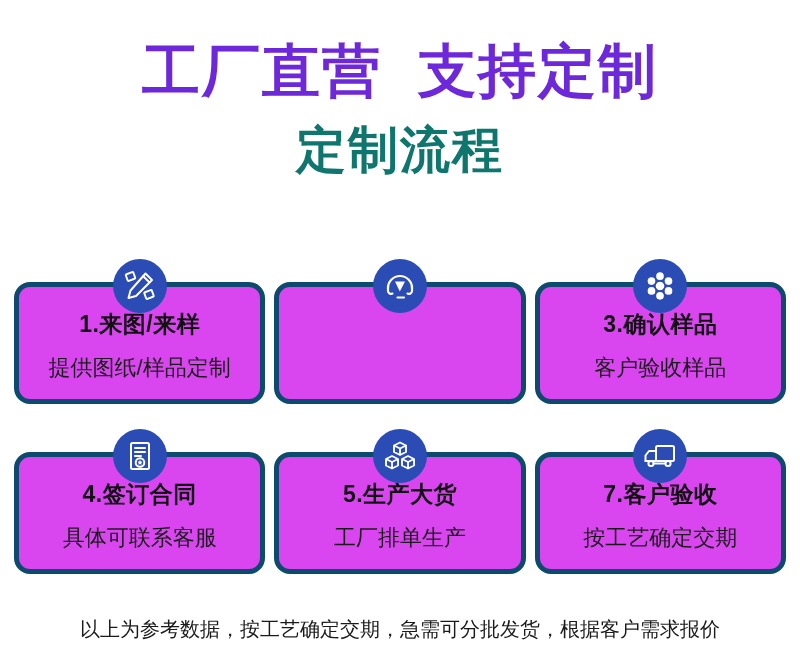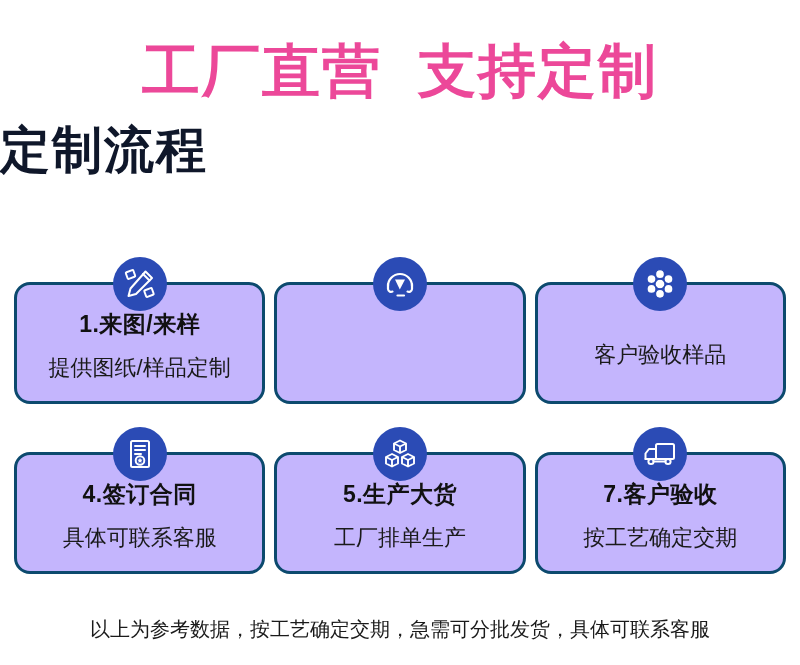--- a/index.html
+++ b/index.html
@@ -22,52 +22,52 @@
     box-sizing: border-box;
   }
 
   
   .title-main {
     text-align: center;
     font-size: 58px;
     font-weight: bold;
     letter-spacing: 2px;
     line-height: 1;
-    color: #ec4899;
+    color: #6d28d9;
     padding-top: 42px;
     white-space: pre;
   }
   .title-sub {
-    text-align: left;
+    text-align: center;
     font-size: 50px;
     font-weight: bold;
     letter-spacing: 2px;
     line-height: 1;
-    color: #0f172a;
+    color: #0f766e;
     padding-top: 25px;
   }
 
   
   .steps-grid {
     position: absolute;
     left: 14px;
     top: 282px;
     width: 772px;
     display: grid;
     grid-template-columns: repeat(3, 1fr);
     grid-template-rows: repeat(2, 122px);
     column-gap: 9px;
     row-gap: 48px;
   }
 
   .step-card {
     position: relative;
-    border: 3px solid #0c4a6e;
+    border: 5px solid #0c4a6e;
     border-radius: 16px;
-    background: #c4b5fd;
+    background: #d946ef;
     box-sizing: border-box;
     display: flex;
     flex-direction: column;
     align-items: center;
     justify-content: center;
     padding-top: 6px;
   }
 
   .step-icon {
     position: absolute;
@@ -171,20 +171,21 @@
             <circle cx="18" cy="18" r="5.1"></circle>
             <circle cx="18" cy="8.2" r="4.6"></circle>
             <circle cx="18" cy="27.8" r="4.6"></circle>
             <circle cx="9.5" cy="13.1" r="4.6"></circle>
             <circle cx="26.5" cy="13.1" r="4.6"></circle>
             <circle cx="9.5" cy="22.9" r="4.6"></circle>
             <circle cx="26.5" cy="22.9" r="4.6"></circle>
           </g>
         </svg>
       </div>
+      <div class="step-title">3.确认样品</div>
       <div class="step-desc">客户验收样品</div>
     </div>
 
     <div class="step-card">
       <div class="step-icon">
         <svg width="32" height="32" viewBox="0 0 32 32" aria-hidden="true">
           <rect x="7" y="3" width="18" height="26" rx="1.5" fill="none" stroke="#ffffff" stroke-width="2"></rect>
           <g stroke="#ffffff" stroke-width="2" stroke-linecap="round">
             <path d="M11 8 H21"></path>
             <path d="M11 12 H21"></path>
@@ -233,15 +234,15 @@
             <path d="M3.5 22 H6.4"></path>
           </g>
         </svg>
       </div>
       <div class="step-title">7.客户验收</div>
       <div class="step-desc">按工艺确定交期</div>
     </div>
 
   </div>
 
-  <div class="footer-note">以上为参考数据，按工艺确定交期，急需可分批发货，具体可联系客服</div>
+  <div class="footer-note">以上为参考数据，按工艺确定交期，急需可分批发货，根据客户需求报价</div>
 
 </div>
 
 </body></html>

